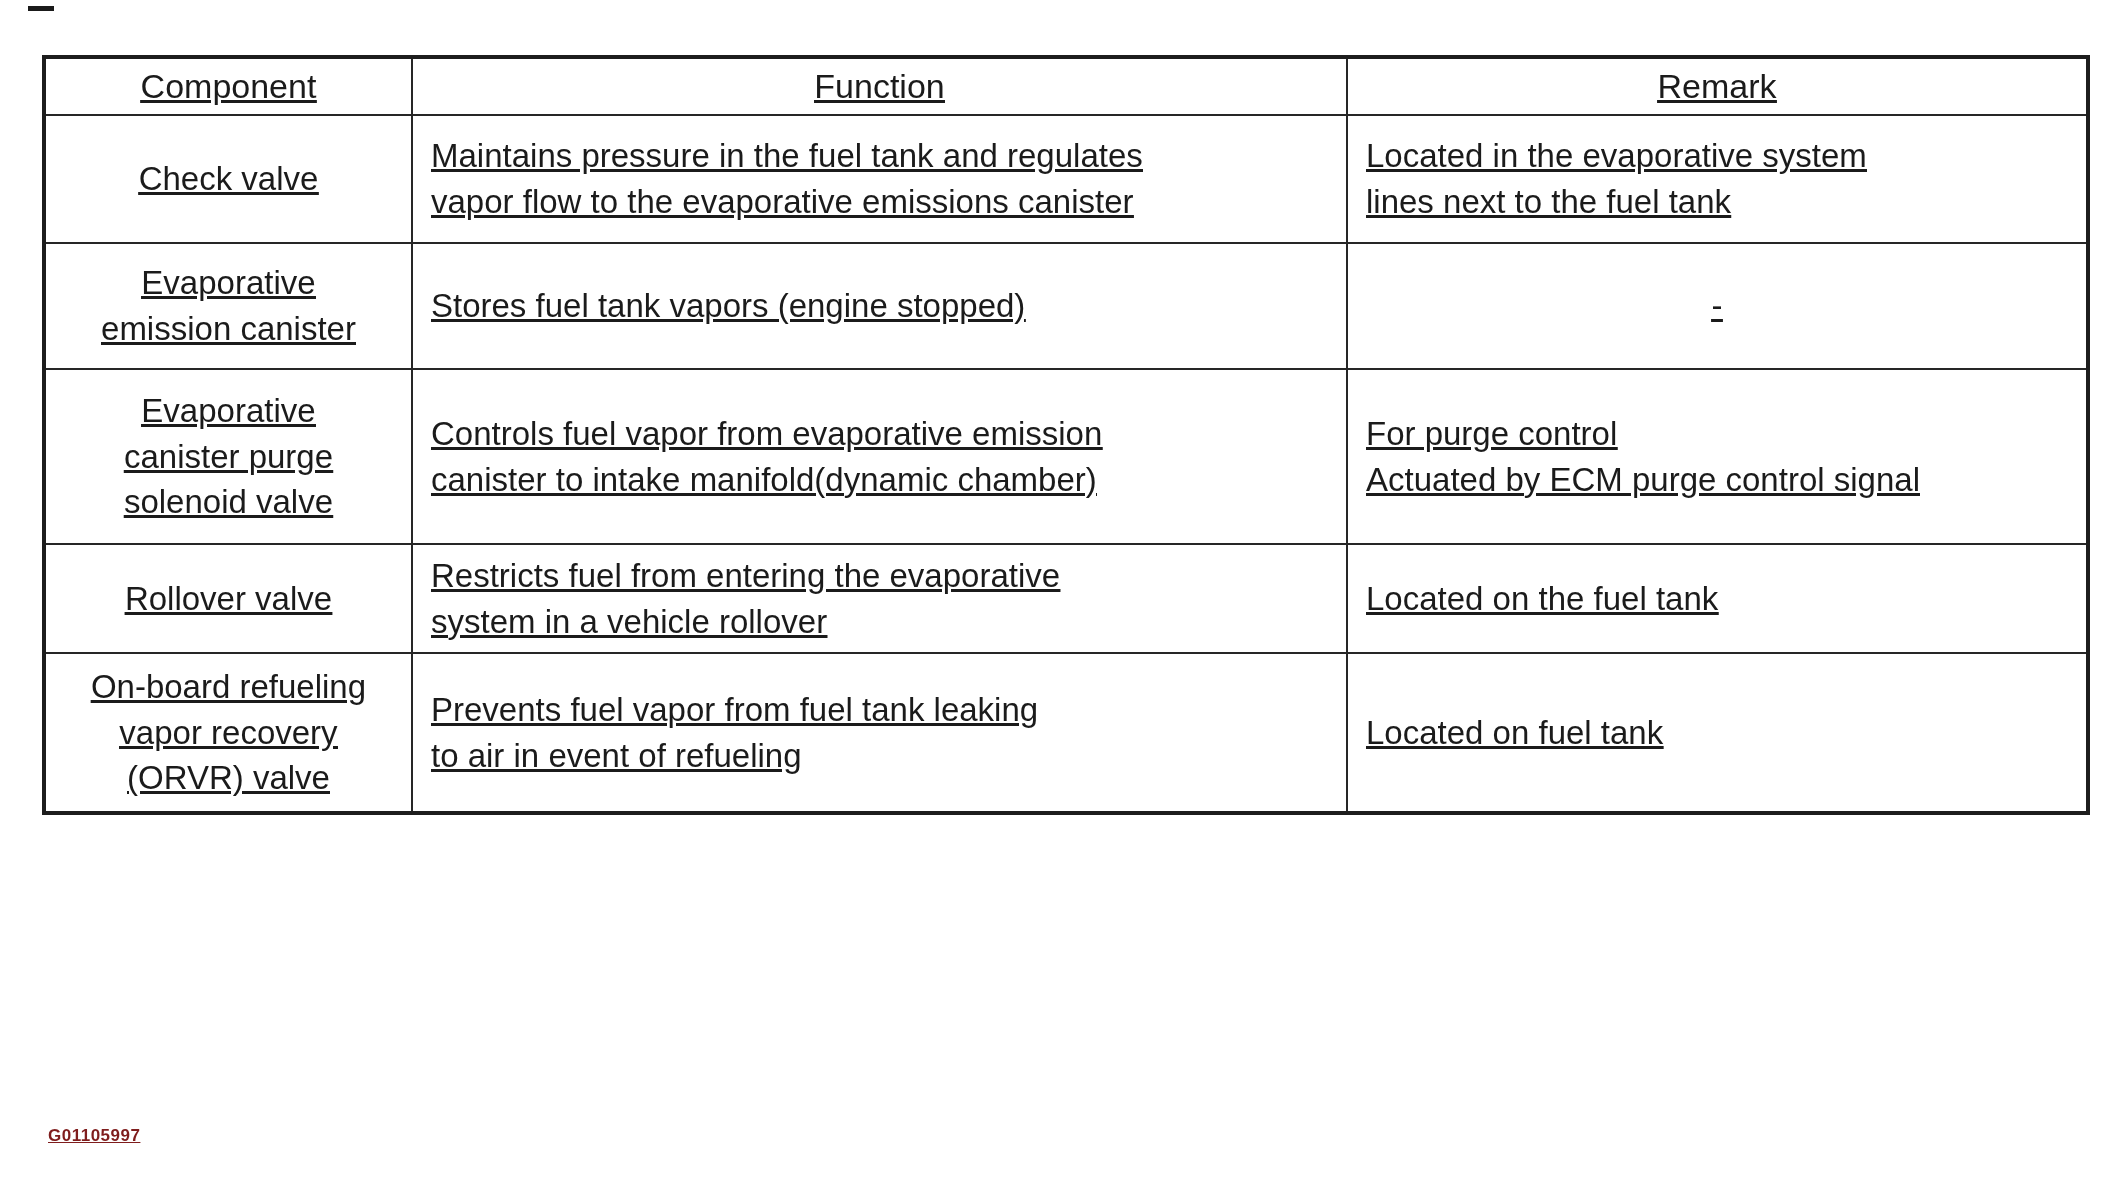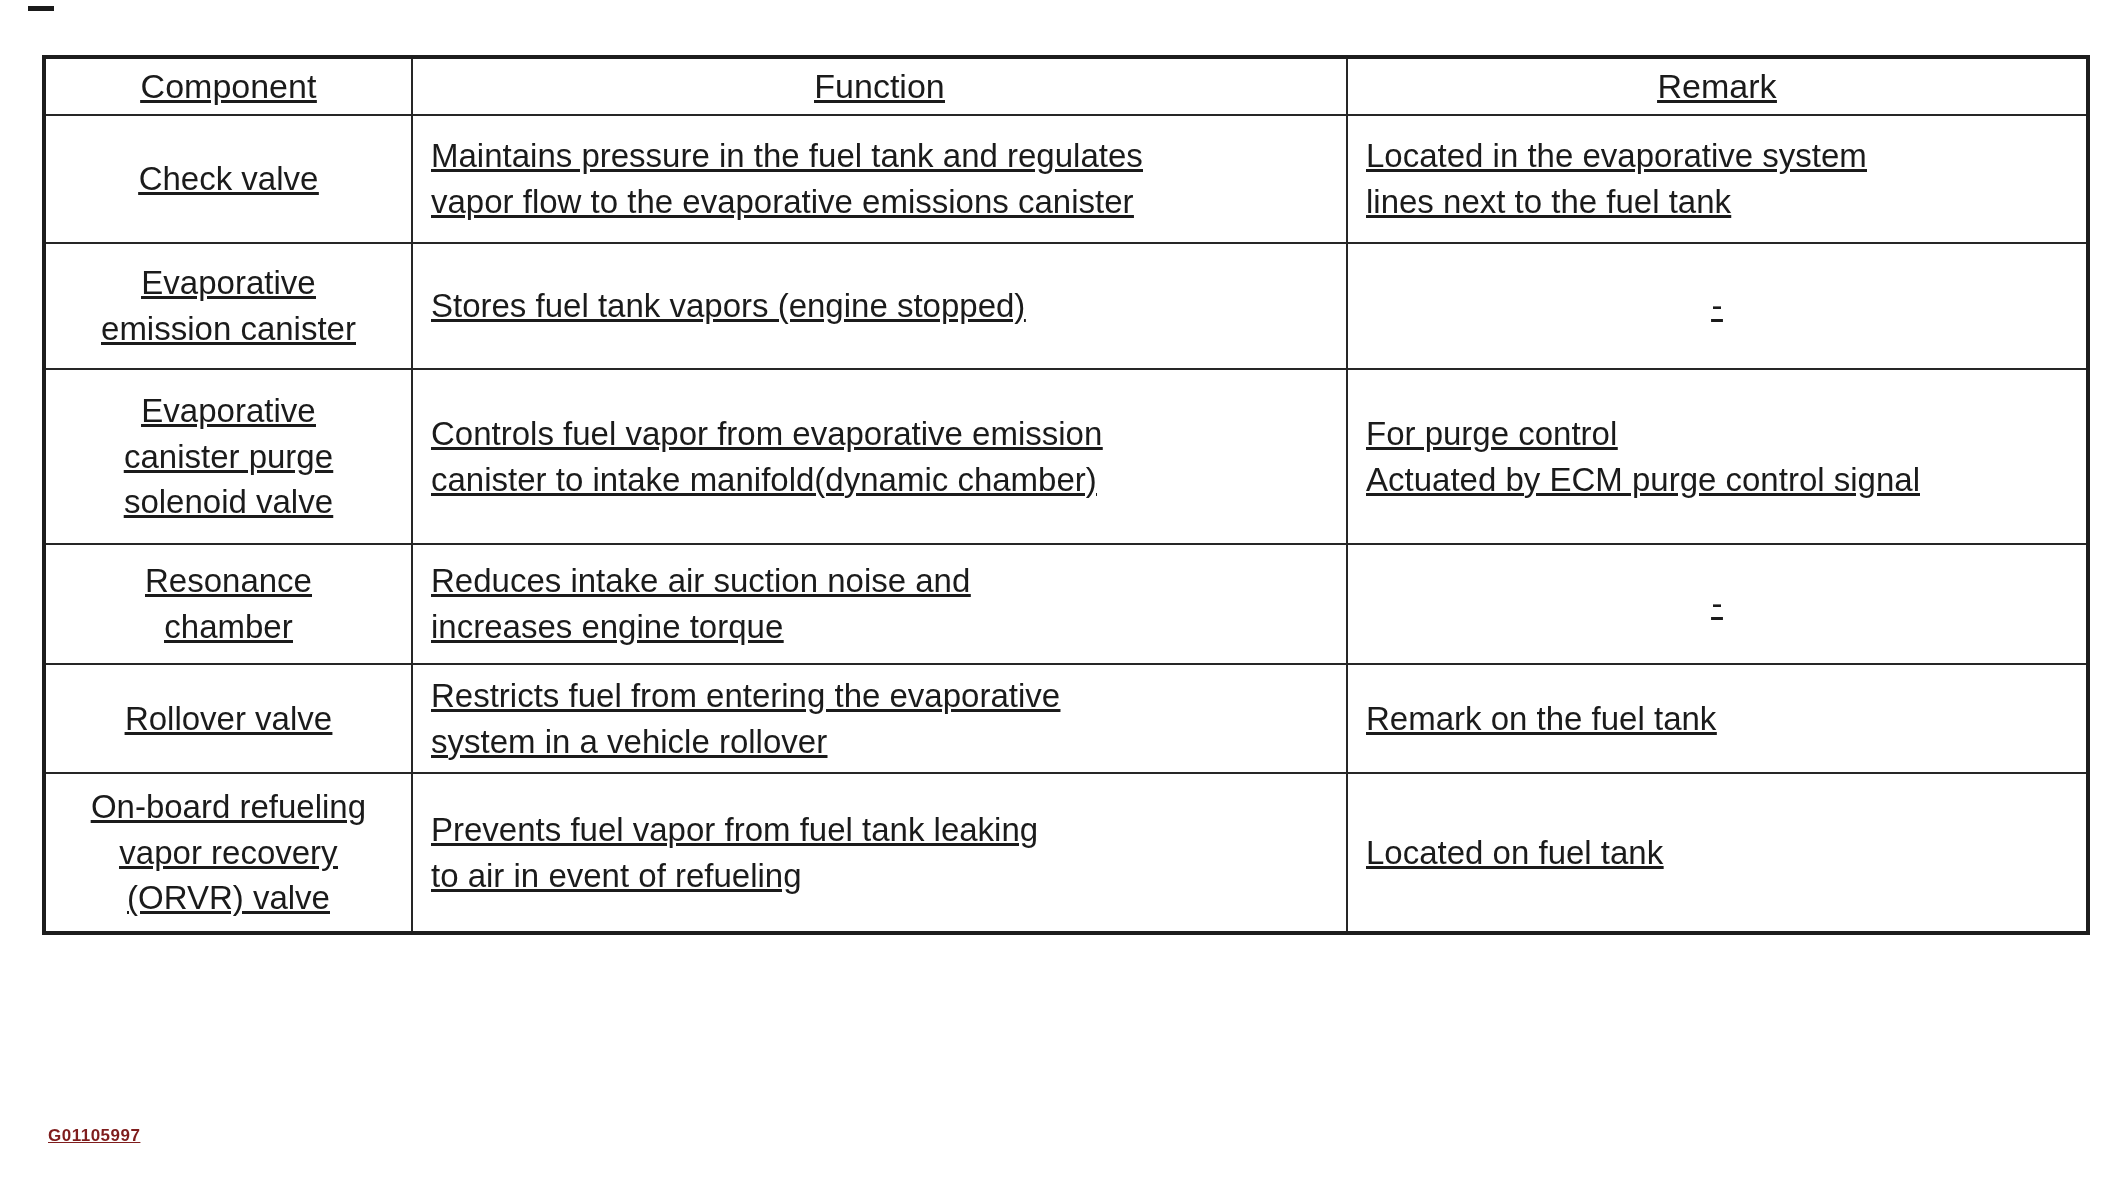--- a/index.html
+++ b/index.html
@@ -123,32 +123,25 @@
     </tr>
     <tr class="row-4">
       <td class="cell-component">Evaporative
 canister purge
 solenoid valve</td>
       <td class="cell-function">Controls fuel vapor from evaporative emission
 canister to intake manifold(dynamic chamber)</td>
       <td class="cell-remark">For purge control
 Actuated by ECM purge control signal</td>
     </tr>
-    <tr class="row-5">
-      <td class="cell-component">Resonance
-chamber</td>
-      <td class="cell-function">Reduces intake air suction noise and
-increases engine torque</td>
-      <td class="cell-remark dash">-</td>
-    </tr>
     <tr class="row-6">
       <td class="cell-component">Rollover valve</td>
       <td class="cell-function">Restricts fuel from entering the evaporative
 system in a vehicle rollover</td>
-      <td class="cell-remark">Remark on the fuel tank</td>
+      <td class="cell-remark">Located on the fuel tank</td>
     </tr>
     <tr class="row-7">
       <td class="cell-component">On-board refueling
 vapor recovery
 (ORVR) valve</td>
       <td class="cell-function">Prevents fuel vapor from fuel tank leaking
 to air in event of refueling</td>
       <td class="cell-remark">Located on fuel tank</td>
     </tr>
   </tbody>

